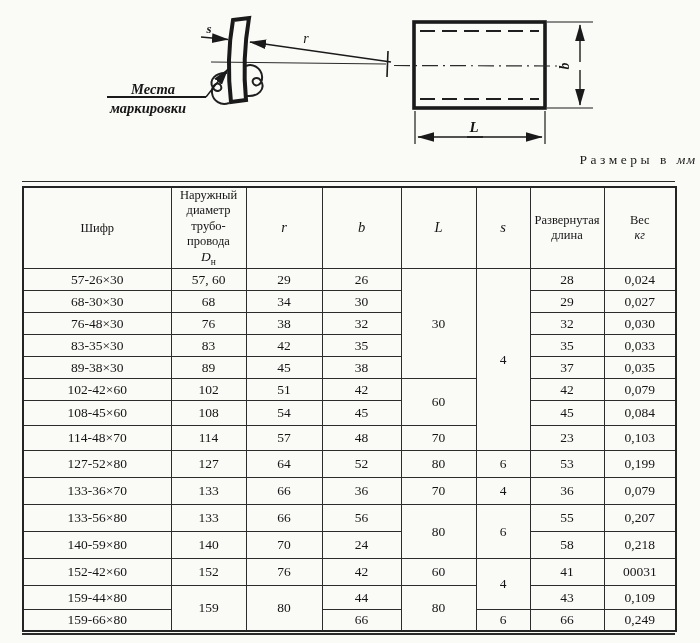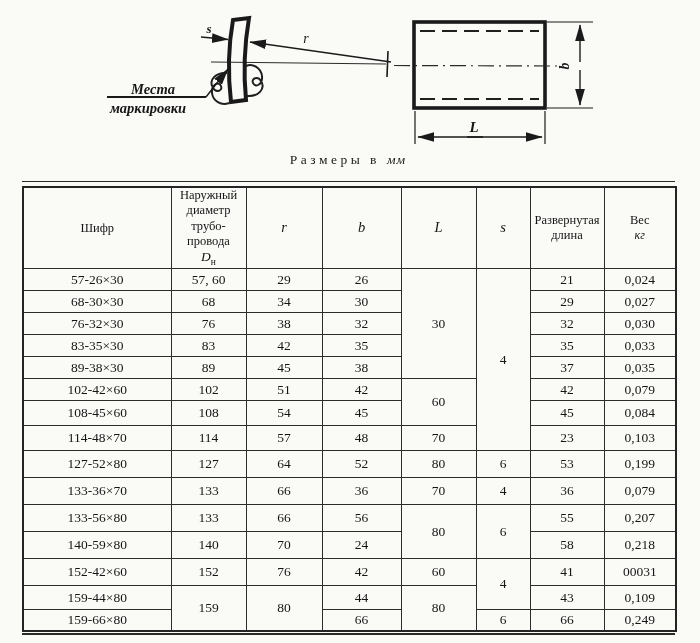--- a/index.html
+++ b/index.html
@@ -4,21 +4,21 @@
 <style>
   html,body{margin:0;padding:0;}
   body{
     width:700px;height:643px;position:relative;
     background:#fafaf7;color:#1a1a1a;
     font-family:"Liberation Serif", serif;
     overflow:hidden;
   }
   .drawing{position:absolute;left:0;top:0;}
   .size-title{
-    position:absolute;top:152px;left:0;width:696px;text-align:center;
+    position:absolute;top:152px;left:0;width:696px;text-align:right;
     font-size:13.5px;letter-spacing:3.5px;color:#1c1c1c;
   }
   .size-title .unit{font-style:italic;letter-spacing:1px;margin-left:7px;}
   .rule{position:absolute;background:#2a2a2a;}
   .rule-top{left:22px;top:181px;width:653px;height:1px;}
   .rule-bottom{left:22px;top:633px;width:653px;height:2px;}
   .tbl-wrap{position:absolute;left:22px;top:186px;}
   table{
     border-collapse:collapse;table-layout:fixed;width:653px;
     border:2px solid #242424;
@@ -131,33 +131,33 @@
     </tr>
   </thead>
   <tbody>
     <tr style="height:22px">
       <td>57-26×30</td>
       <td>57, 60</td>
       <td>29</td>
       <td>26</td>
       <td rowspan="5">30</td>
       <td rowspan="8">4</td>
-      <td>21</td>
+      <td>28</td>
       <td>0,024</td>
     </tr>
     <tr style="height:22px">
       <td>68-30×30</td>
       <td>68</td>
       <td>34</td>
       <td>30</td>
       <td>29</td>
       <td>0,027</td>
     </tr>
     <tr style="height:22px">
-      <td>76-32×30</td>
+      <td>76-48×30</td>
       <td>76</td>
       <td>38</td>
       <td>32</td>
       <td>32</td>
       <td>0,030</td>
     </tr>
     <tr style="height:22px">
       <td>83-35×30</td>
       <td>83</td>
       <td>42</td>

